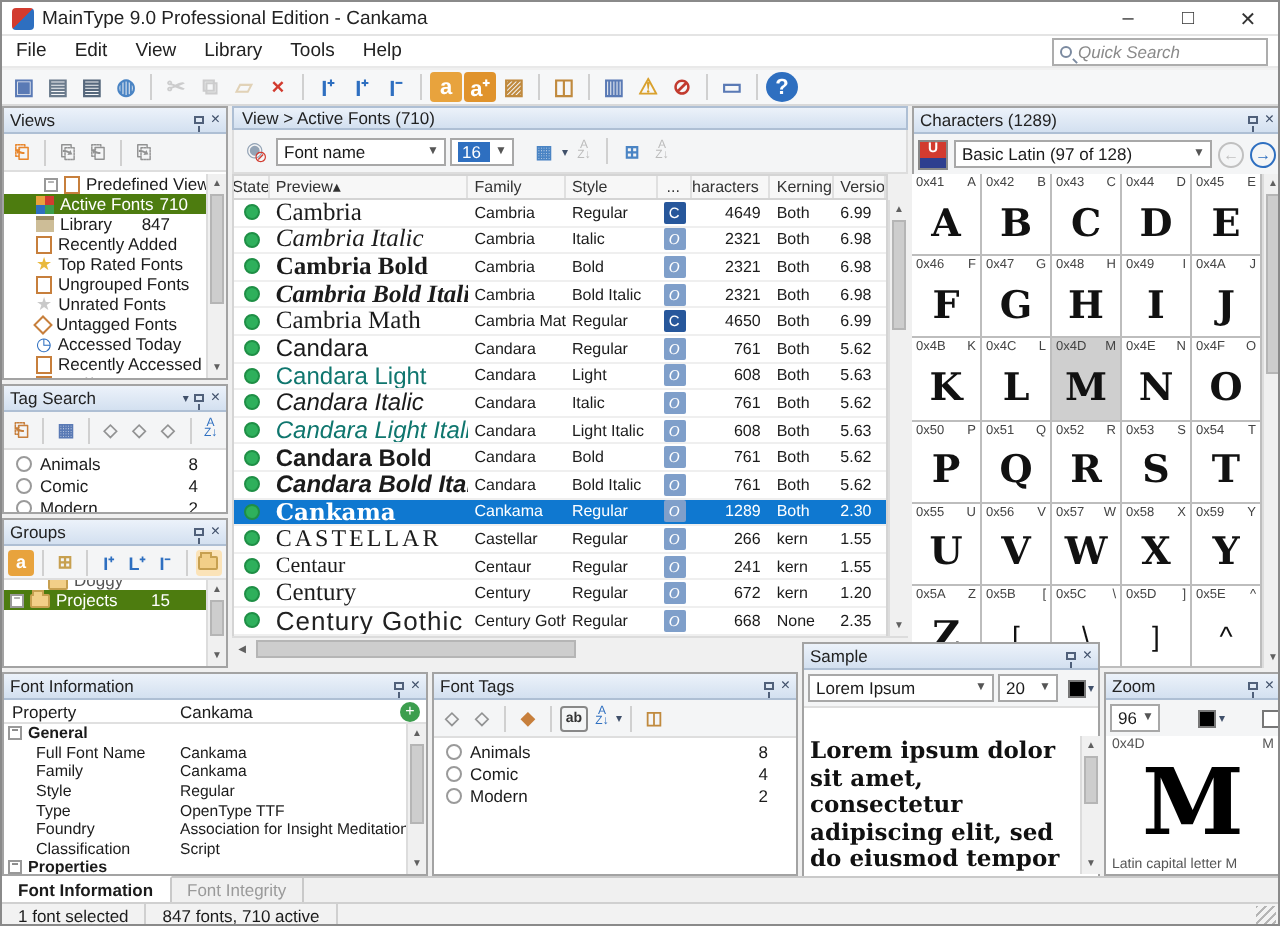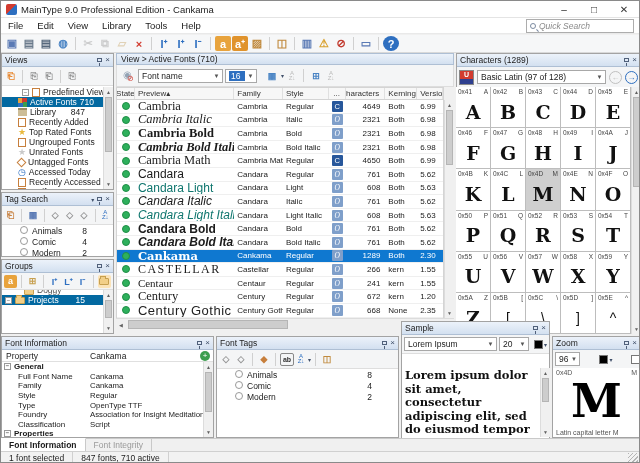--- a/index.html
+++ b/index.html
@@ -37,34 +37,34 @@
   .select { height:14px; border:1px solid #a8a8a8; background:#fff; display:flex; align-items:center; font-size:8.5px; padding-left:3px; }
   .select .sval { flex:1; white-space:nowrap; overflow:hidden; }
   .select .sarr { width:11px; text-align:center; font-size:6px; color:#555; }
   .swatch { width:9px; height:9px; border:1px solid #777; }
   .swb { display:flex; align-items:center; gap:1px; margin-left:3px; }
 
   
   .tree { font-size:8.5px; }
   .trow { height:10px; display:flex; align-items:center; gap:3px; padding-left:20px; white-space:nowrap; }
   .trow .cnt { margin-left:auto; padding-right:18px; }
-  .trow.sel { background:#0369a1; color:#fff; }
+  .trow.sel { background:#4d7c0f; color:#fff; }
   .expander { width:7px; height:7px; border:1px solid #999; font-size:6px; line-height:5px; text-align:center; color:#555; background:#fff; flex:0 0 auto; }
   .trow.sel .expander { color:#555; }
   .i-page { width:8px; height:9px; background:#fff; border:1px solid #c77f3c; flex:0 0 auto; }
   .i-colors { width:9px; height:9px; background:conic-gradient(#d23b2f 0 25%, #3c9e4e 25% 50%, #2e6fc0 50% 75%, #e8a33d 75%); flex:0 0 auto; }
   .i-lib { width:9px; height:8px; background:#cdbd97; border-top:2px solid #9b8c64; flex:0 0 auto; }
   .i-star { color:#e9b93c; font-size:9px; line-height:9px; }
   .i-stardim { color:#c9c9c9; font-size:9px; line-height:9px; }
   .i-tag { width:7px; height:7px; background:#fff; border:1px solid #c77f3c; transform:rotate(45deg); flex:0 0 auto; }
   .i-clock { color:#2e6fc0; font-size:9px; line-height:9px; }
   .i-folder { width:10px; height:7px; background:#f2cf88; border:1px solid #c7a050; border-radius:1px; position:relative; flex:0 0 auto; }
   .i-folder::before { content:""; position:absolute; left:0; top:-3px; width:4px; height:2px; background:#f2cf88; border:1px solid #c7a050; border-bottom:none; }
   .circ { width:8px; height:8px; border:1px solid #9a9a9a; border-radius:50%; background:#fff; flex:0 0 auto; }
-  .litem { height:11px; display:flex; gap:4px; padding:0 18px; font-size:8.5px; }
+  .litem { height:11px; display:flex; align-items:center; gap:4px; padding:0 6px; font-size:8.5px; }
   .litem .cnt { margin-left:auto; padding-right:8px; }
 
   
   .vscroll { position:absolute; width:10px; background:#f0f0f0; border-left:1px solid #dcdcdc; }
   .vscroll .arr { height:10px; display:flex; align-items:center; justify-content:center; font-size:5px; color:#606060; }
   .vscroll .thumb { position:absolute; left:1px; right:1px; background:#cdcdcd; border:1px solid #b5b5b5; }
   .hscroll { position:absolute; height:12px; background:#f0f0f0; border-top:1px solid #dcdcdc; display:flex; align-items:center; }
   .hscroll .arr { width:10px; text-align:center; font-size:5px; color:#606060; }
   .hscroll .thumb { position:absolute; top:1px; bottom:1px; background:#cdcdcd; border:1px solid #b5b5b5; }
 

